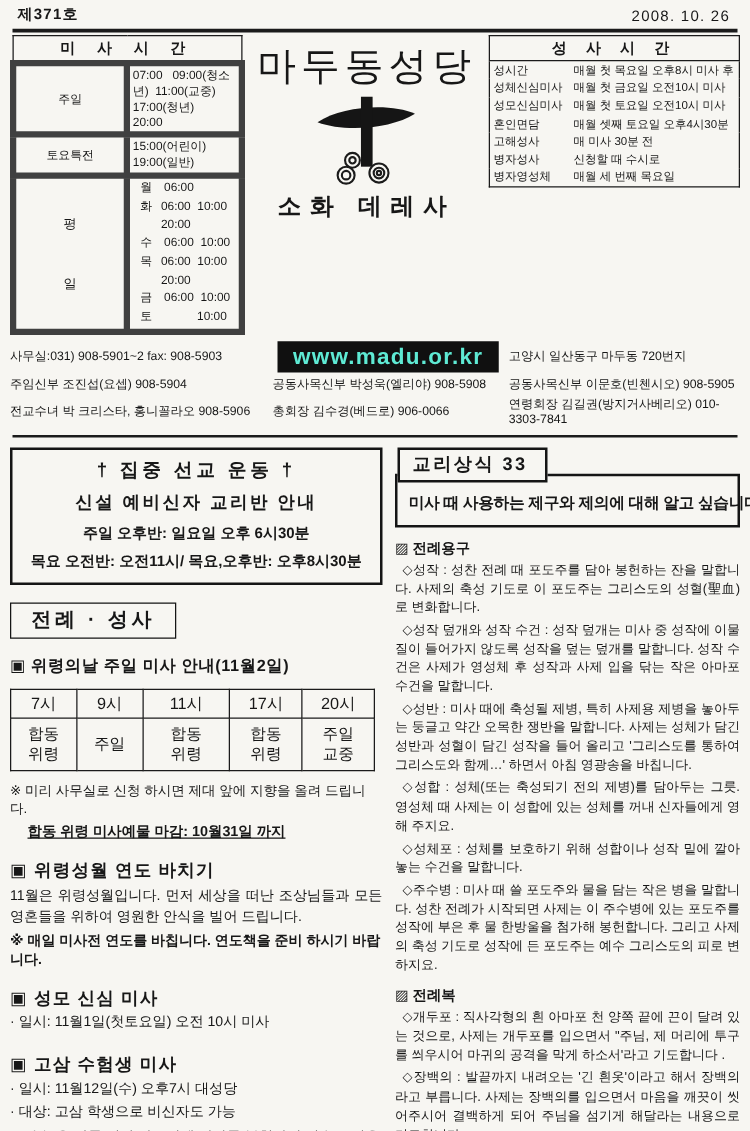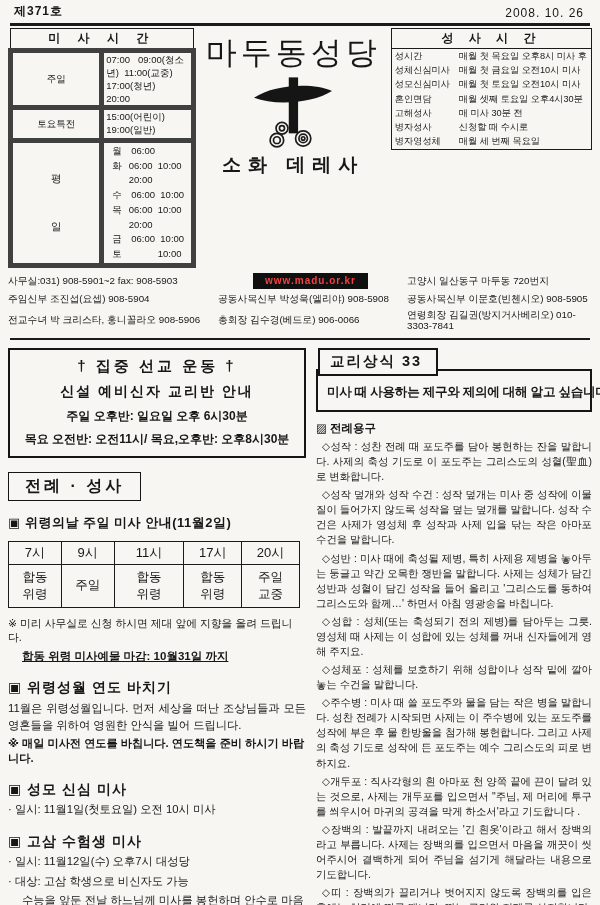--- a/index.html
+++ b/index.html
@@ -42,21 +42,21 @@
   .sac-table td{padding:0.8px 3px;line-height:1.38;}
   .sac-table td.sl{width:58px;}
 
   
   .contacts{font-size:9.8px;margin-top:5px;}
   .c-row{display:flex;align-items:center;margin:4px 0;}
   .c-row > div{line-height:1.2;}
   .c1{width:210px;}
   .c2{width:185px;text-align:center;}
   .c3{flex:1;text-align:left;padding-left:4px;}
-  .site-badge{display:inline-block;background:#101010;color:#ef4444;font-weight:bold;font-size:10px;letter-spacing:1px;padding:2px 12px;}
+  .site-badge{display:inline-block;background:#101010;color:#5eead4;font-weight:bold;font-size:18px;letter-spacing:1px;padding:2px 12px;}
 
   
   .main{display:flex;gap:10px;margin-top:8px;}
   .col-left{width:300px;}
   .col-right{width:276px;}
 
   .mission-box{border:2px solid #151515;text-align:center;padding:7px 2px 8px 2px;}
   .mission-title{font-size:15px;font-weight:bold;letter-spacing:3px;}
   .mission-line1{font-size:14px;font-weight:bold;letter-spacing:2px;margin-top:7px;}
   .mission-line2{font-size:12px;font-weight:bold;margin-top:7px;}
@@ -285,20 +285,21 @@
       <div class="q-box">미사 때 사용하는 제구와 제의에 대해 알고 싶습니다</div>
 
       <div class="rsec-title">▨ 전례용구</div>
       <div class="ritem">◇성작 : 성찬 전례 때 포도주를 담아 봉헌하는 잔을 말합니다. 사제의 축성 기도로 이 포도주는 그리스도의 성혈(聖血)로 변화합니다.</div>
       <div class="ritem">◇성작 덮개와 성작 수건 : 성작 덮개는 미사 중 성작에 이물질이 들어가지 않도록 성작을 덮는 덮개를 말합니다. 성작 수건은 사제가 영성체 후 성작과 사제 입을 닦는 작은 아마포 수건을 말합니다.</div>
       <div class="ritem">◇성반 : 미사 때에 축성될 제병, 특히 사제용 제병을 놓아두는 둥글고 약간 오목한 쟁반을 말합니다. 사제는 성체가 담긴 성반과 성혈이 담긴 성작을 들어 올리고 '그리스도를 통하여 그리스도와 함께…' 하면서 아침 영광송을 바칩니다.</div>
       <div class="ritem">◇성합 : 성체(또는 축성되기 전의 제병)를 담아두는 그릇. 영성체 때 사제는 이 성합에 있는 성체를 꺼내 신자들에게 영해 주지요.</div>
       <div class="ritem">◇성체포 : 성체를 보호하기 위해 성합이나 성작 밑에 깔아 놓는 수건을 말합니다.</div>
       <div class="ritem">◇주수병 : 미사 때 쓸 포도주와 물을 담는 작은 병을 말합니다. 성찬 전례가 시작되면 사제는 이 주수병에 있는 포도주를 성작에 부은 후 물 한방울을 첨가해 봉헌합니다. 그리고 사제의 축성 기도로 성작에 든 포도주는 예수 그리스도의 피로 변하지요.</div>
 
+      <div class="rsec-title">▨ 전례복</div>
       <div class="ritem">◇개두포 : 직사각형의 흰 아마포 천 양쪽 끝에 끈이 달려 있는 것으로, 사제는 개두포를 입으면서 "주님, 제 머리에 투구를 씌우시어 마귀의 공격을 막게 하소서'라고 기도합니다 .</div>
       <div class="ritem">◇장백의 : 발끝까지 내려오는 '긴 흰옷'이라고 해서 장백의라고 부릅니다. 사제는 장백의를 입으면서 마음을 깨끗이 씻어주시어 결백하게 되어 주님을 섬기게 해달라는 내용으로 기도합니다.</div>
       <div class="ritem">◇띠 : 장백의가 끌리거나 벗어지지 않도록 장백의를 입은 후에는 허리에 띠를 맵니다. 띠는 극기와 절제를 상징합니다.</div>
       
       
 
       
       
     </div>
   </div>

